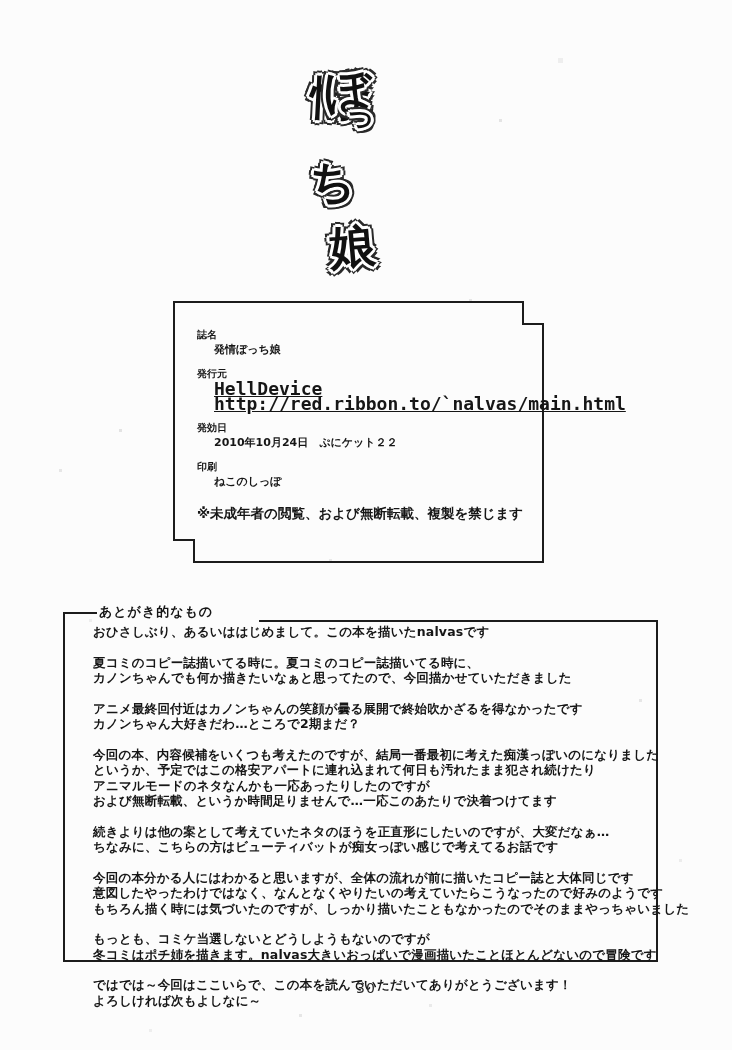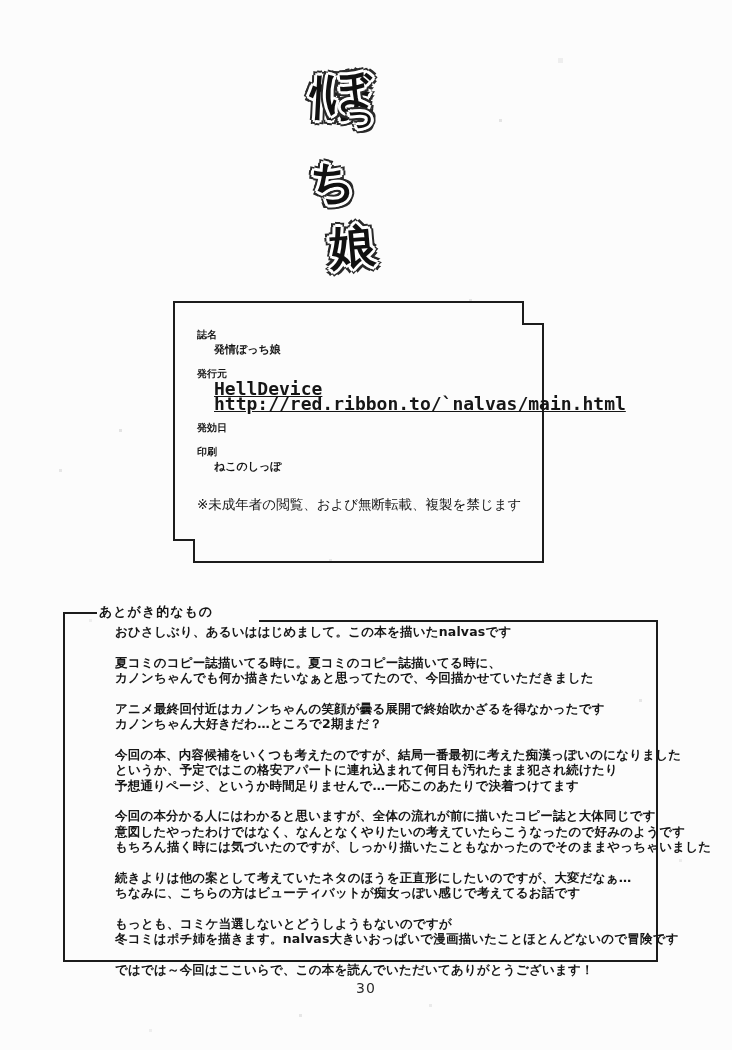--- a/index.html
+++ b/index.html
@@ -39,34 +39,34 @@
   .tch.c5{transform:rotate(-5deg) translateX(3px);}
 
   
   .colophon{position:absolute;left:173px;top:301px;width:372px;height:263px;}
   .colophon svg{position:absolute;left:0;top:0;}
   .colophon-inner{position:absolute;left:24px;top:26px;width:330px;}
   .col-field{margin-bottom:9px;}
   .col-label{font-weight:bold;font-size:10px;line-height:15px;}
   .col-val{font-weight:bold;font-size:11px;line-height:15px;padding-left:17px;}
   .col-val.mono{font-family:"DejaVu Sans Mono",monospace;font-size:18px;text-decoration:underline;}
-  .col-notice{font-weight:normal;font-size:13.5px;margin-top:22px;}
+  .col-notice{font-weight:bold;font-size:13.5px;margin-top:16px;}
 
   
   .afterword{position:absolute;left:63px;top:612px;width:595px;height:350px;}
   .aw-border-left{position:absolute;left:0;top:0;bottom:0;border-left:2px solid #1c1c1c;}
   .aw-border-bottom{position:absolute;left:0;right:0;bottom:0;border-bottom:2px solid #1c1c1c;}
   .aw-border-right{position:absolute;right:0;top:8px;bottom:0;border-right:2px solid #1c1c1c;}
   .aw-top-left-seg{position:absolute;left:0;top:0;width:34px;border-top:2px solid #1c1c1c;}
   .aw-top-right-seg{position:absolute;left:196px;right:0;top:8px;border-top:2px solid #1c1c1c;}
   .aw-heading{
     position:absolute;left:36px;top:-9px;
     font-weight:bold;font-size:13px;letter-spacing:1px;background:transparent;
   }
-  .aw-body{position:absolute;left:30px;top:12px;width:555px;margin-left:22px;}
+  .aw-body{position:absolute;left:30px;top:12px;width:555px;}
   .aw-para{font-weight:bold;font-size:12.5px;line-height:15.5px;margin:0 0 15px 0;letter-spacing:0.2px;}
   .aw-para.gap-large{margin-top:15px;}
   .aw-line{white-space:nowrap;}
 
   .page-number{
     position:absolute;left:0;right:0;top:980px;text-align:center;
     font-size:14px;color:#2a2a2a;letter-spacing:1px;
   }
 </style>
 </head>
@@ -85,20 +85,21 @@
         <div class="col-label">誌名</div>
         <div class="col-val">発情ぼっち娘</div>
       </div>
       <div class="col-field">
         <div class="col-label">発行元</div>
         <div class="col-val mono">HellDevice</div>
         <div class="col-val mono">http://red.ribbon.to/`nalvas/main.html</div>
       </div>
       <div class="col-field">
         <div class="col-label">発効日</div>
+        <div class="col-val">2010年10月24日　ぷにケット２２</div>
       </div>
       <div class="col-field">
         <div class="col-label">印刷</div>
         <div class="col-val">ねこのしっぽ</div>
       </div>
       <div class="col-notice">※未成年者の閲覧、および無断転載、複製を禁じます</div>
     </div>
 </div>
 
 <div class="afterword">
@@ -116,34 +117,36 @@
         <div class="aw-line">夏コミのコピー誌描いてる時に。夏コミのコピー誌描いてる時に、</div>
         <div class="aw-line">カノンちゃんでも何か描きたいなぁと思ってたので、今回描かせていただきました</div>
       </div>
       <div class="aw-para">
         <div class="aw-line">アニメ最終回付近はカノンちゃんの笑顔が曇る展開で終始吹かざるを得なかったです</div>
         <div class="aw-line">カノンちゃん大好きだわ…ところで2期まだ？</div>
       </div>
       <div class="aw-para">
         <div class="aw-line">今回の本、内容候補をいくつも考えたのですが、結局一番最初に考えた痴漢っぽいのになりました</div>
         <div class="aw-line">というか、予定ではこの格安アパートに連れ込まれて何日も汚れたまま犯され続けたり</div>
-        <div class="aw-line">予想通りページ、というか時間足りませんで…一応このあたりで決着つけてます</div>
+        <div class="aw-line">アニマルモードのネタなんかも一応あったりしたのですが</div>
+        <div class="aw-line">および無断転載、というか時間足りませんで…一応このあたりで決着つけてます</div>
+      </div>
+      <div class="aw-para">
+        <div class="aw-line">続きよりは他の案として考えていたネタのほうを正直形にしたいのですが、大変だなぁ…</div>
+        <div class="aw-line">ちなみに、こちらの方はビューティバットが痴女っぽい感じで考えてるお話です</div>
       </div>
       <div class="aw-para gap-large">
         <div class="aw-line">今回の本分かる人にはわかると思いますが、全体の流れが前に描いたコピー誌と大体同じです</div>
         <div class="aw-line">意図したやったわけではなく、なんとなくやりたいの考えていたらこうなったので好みのようです</div>
         <div class="aw-line">もちろん描く時には気づいたのですが、しっかり描いたこともなかったのでそのままやっちゃいました</div>
-      </div>
-      <div class="aw-para">
-        <div class="aw-line">続きよりは他の案として考えていたネタのほうを正直形にしたいのですが、大変だなぁ…</div>
-        <div class="aw-line">ちなみに、こちらの方はビューティバットが痴女っぽい感じで考えてるお話です</div>
       </div>
       <div class="aw-para gap-large">
         <div class="aw-line">もっとも、コミケ当選しないとどうしようもないのですが</div>
         <div class="aw-line">冬コミはポチ姉を描きます。nalvas大きいおっぱいで漫画描いたことほとんどないので冒険です</div>
       </div>
       <div class="aw-para gap-large">
         <div class="aw-line">ではでは～今回はここいらで、この本を読んでいただいてありがとうございます！</div>
+        <div class="aw-line">よろしければ次もよしなに～</div>
       </div>
     </div>
 </div>
 
 <div class="page-number">30</div>
 
 </body></html>

